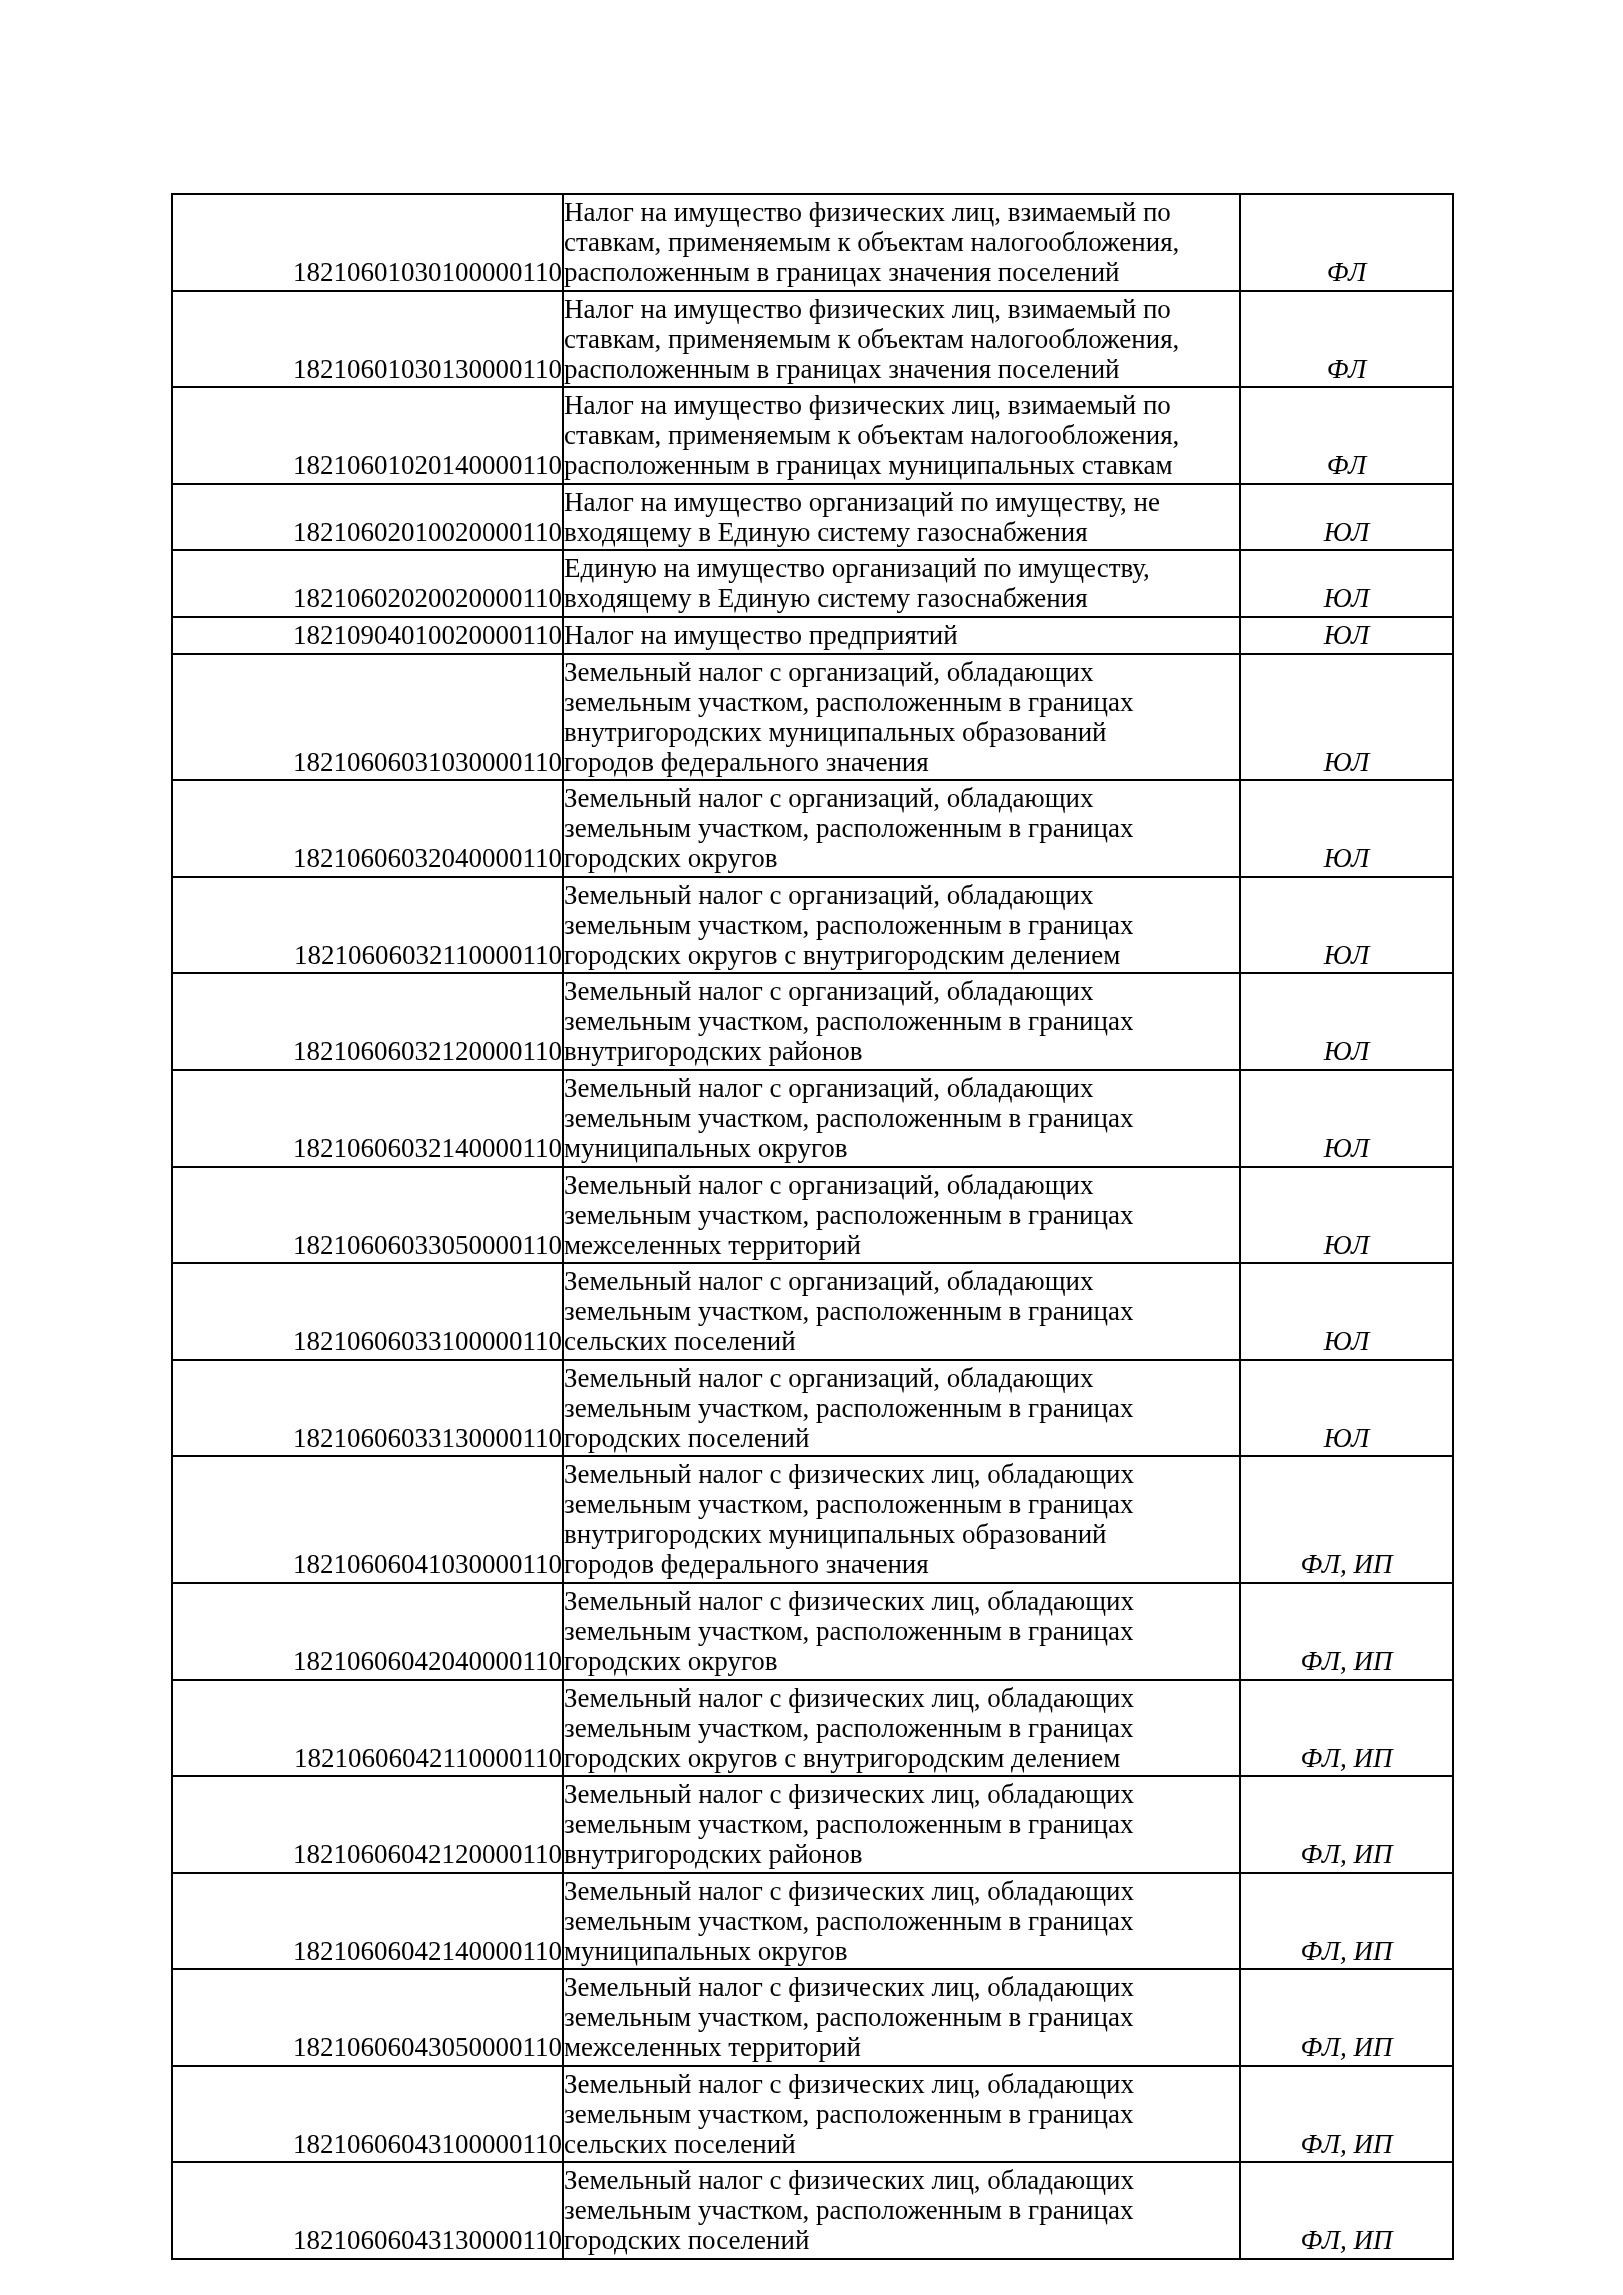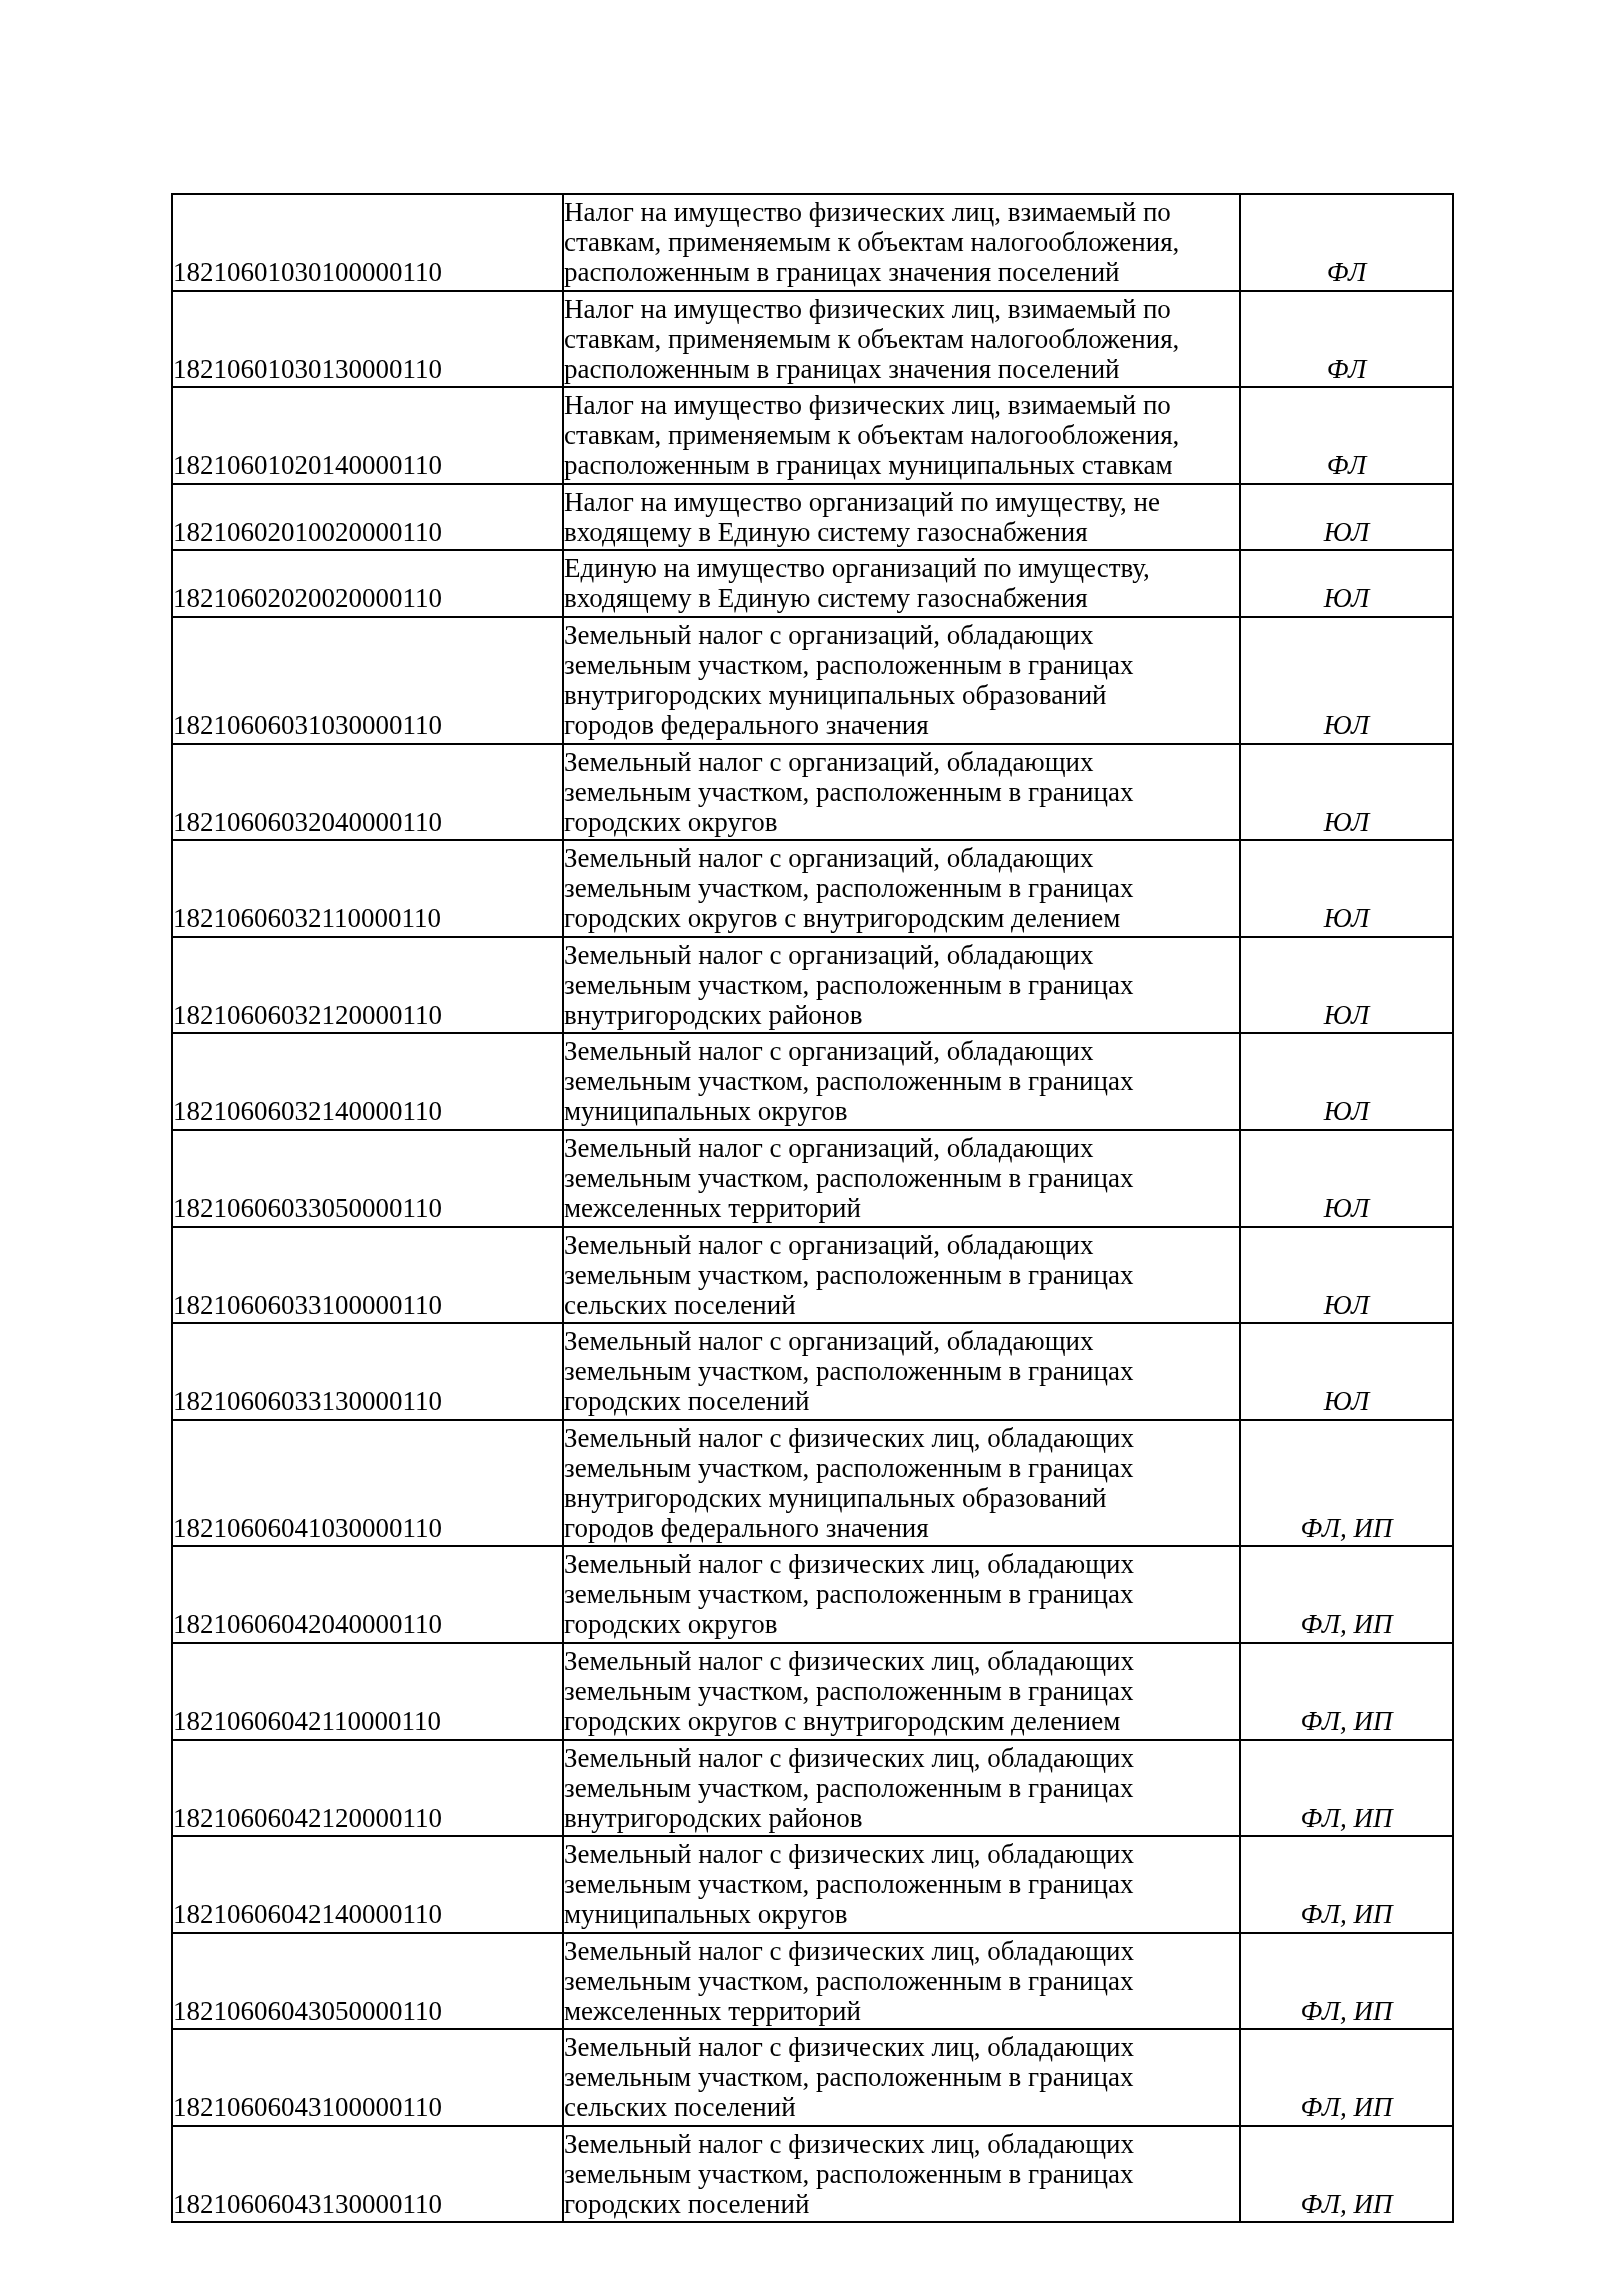--- a/index.html
+++ b/index.html
@@ -36,21 +36,21 @@
   table.codes col.c-code { width: 391px; }
   table.codes col.c-desc { width: 677px; }
   table.codes col.c-type { width: 213px; }
   table.codes td {
     border: 2px solid #000000;
     vertical-align: bottom;
     padding: 2px 0 2.6px 0;
     white-space: normal;
   }
   td.code {
-    text-align: left;
+    text-align: right;
   }
   td.desc {
     text-align: left;
     padding-left: 14.4px;
     padding-right: 6.5px;
     border-radius: 14px;
   }
   td.type {
     text-align: center;
     font-style: italic;
@@ -108,20 +108,27 @@
         </tr>
         <tr>
           <td class="code">18210602020020000110</td>
           <td class="desc">
             <span class="line">Единую на имущество организаций по имуществу,</span>
             <span class="line">входящему в Единую систему газоснабжения</span>
           </td>
           <td class="type">ЮЛ</td>
         </tr>
         <tr>
+          <td class="code">18210904010020000110</td>
+          <td class="desc">
+            <span class="line">Налог на имущество предприятий</span>
+          </td>
+          <td class="type">ЮЛ</td>
+        </tr>
+        <tr>
           <td class="code">18210606031030000110</td>
           <td class="desc">
             <span class="line">Земельный налог с организаций, обладающих</span>
             <span class="line">земельным участком, расположенным в границах</span>
             <span class="line">внутригородских муниципальных образований</span>
             <span class="line">городов федерального значения</span>
           </td>
           <td class="type">ЮЛ</td>
         </tr>
         <tr>

